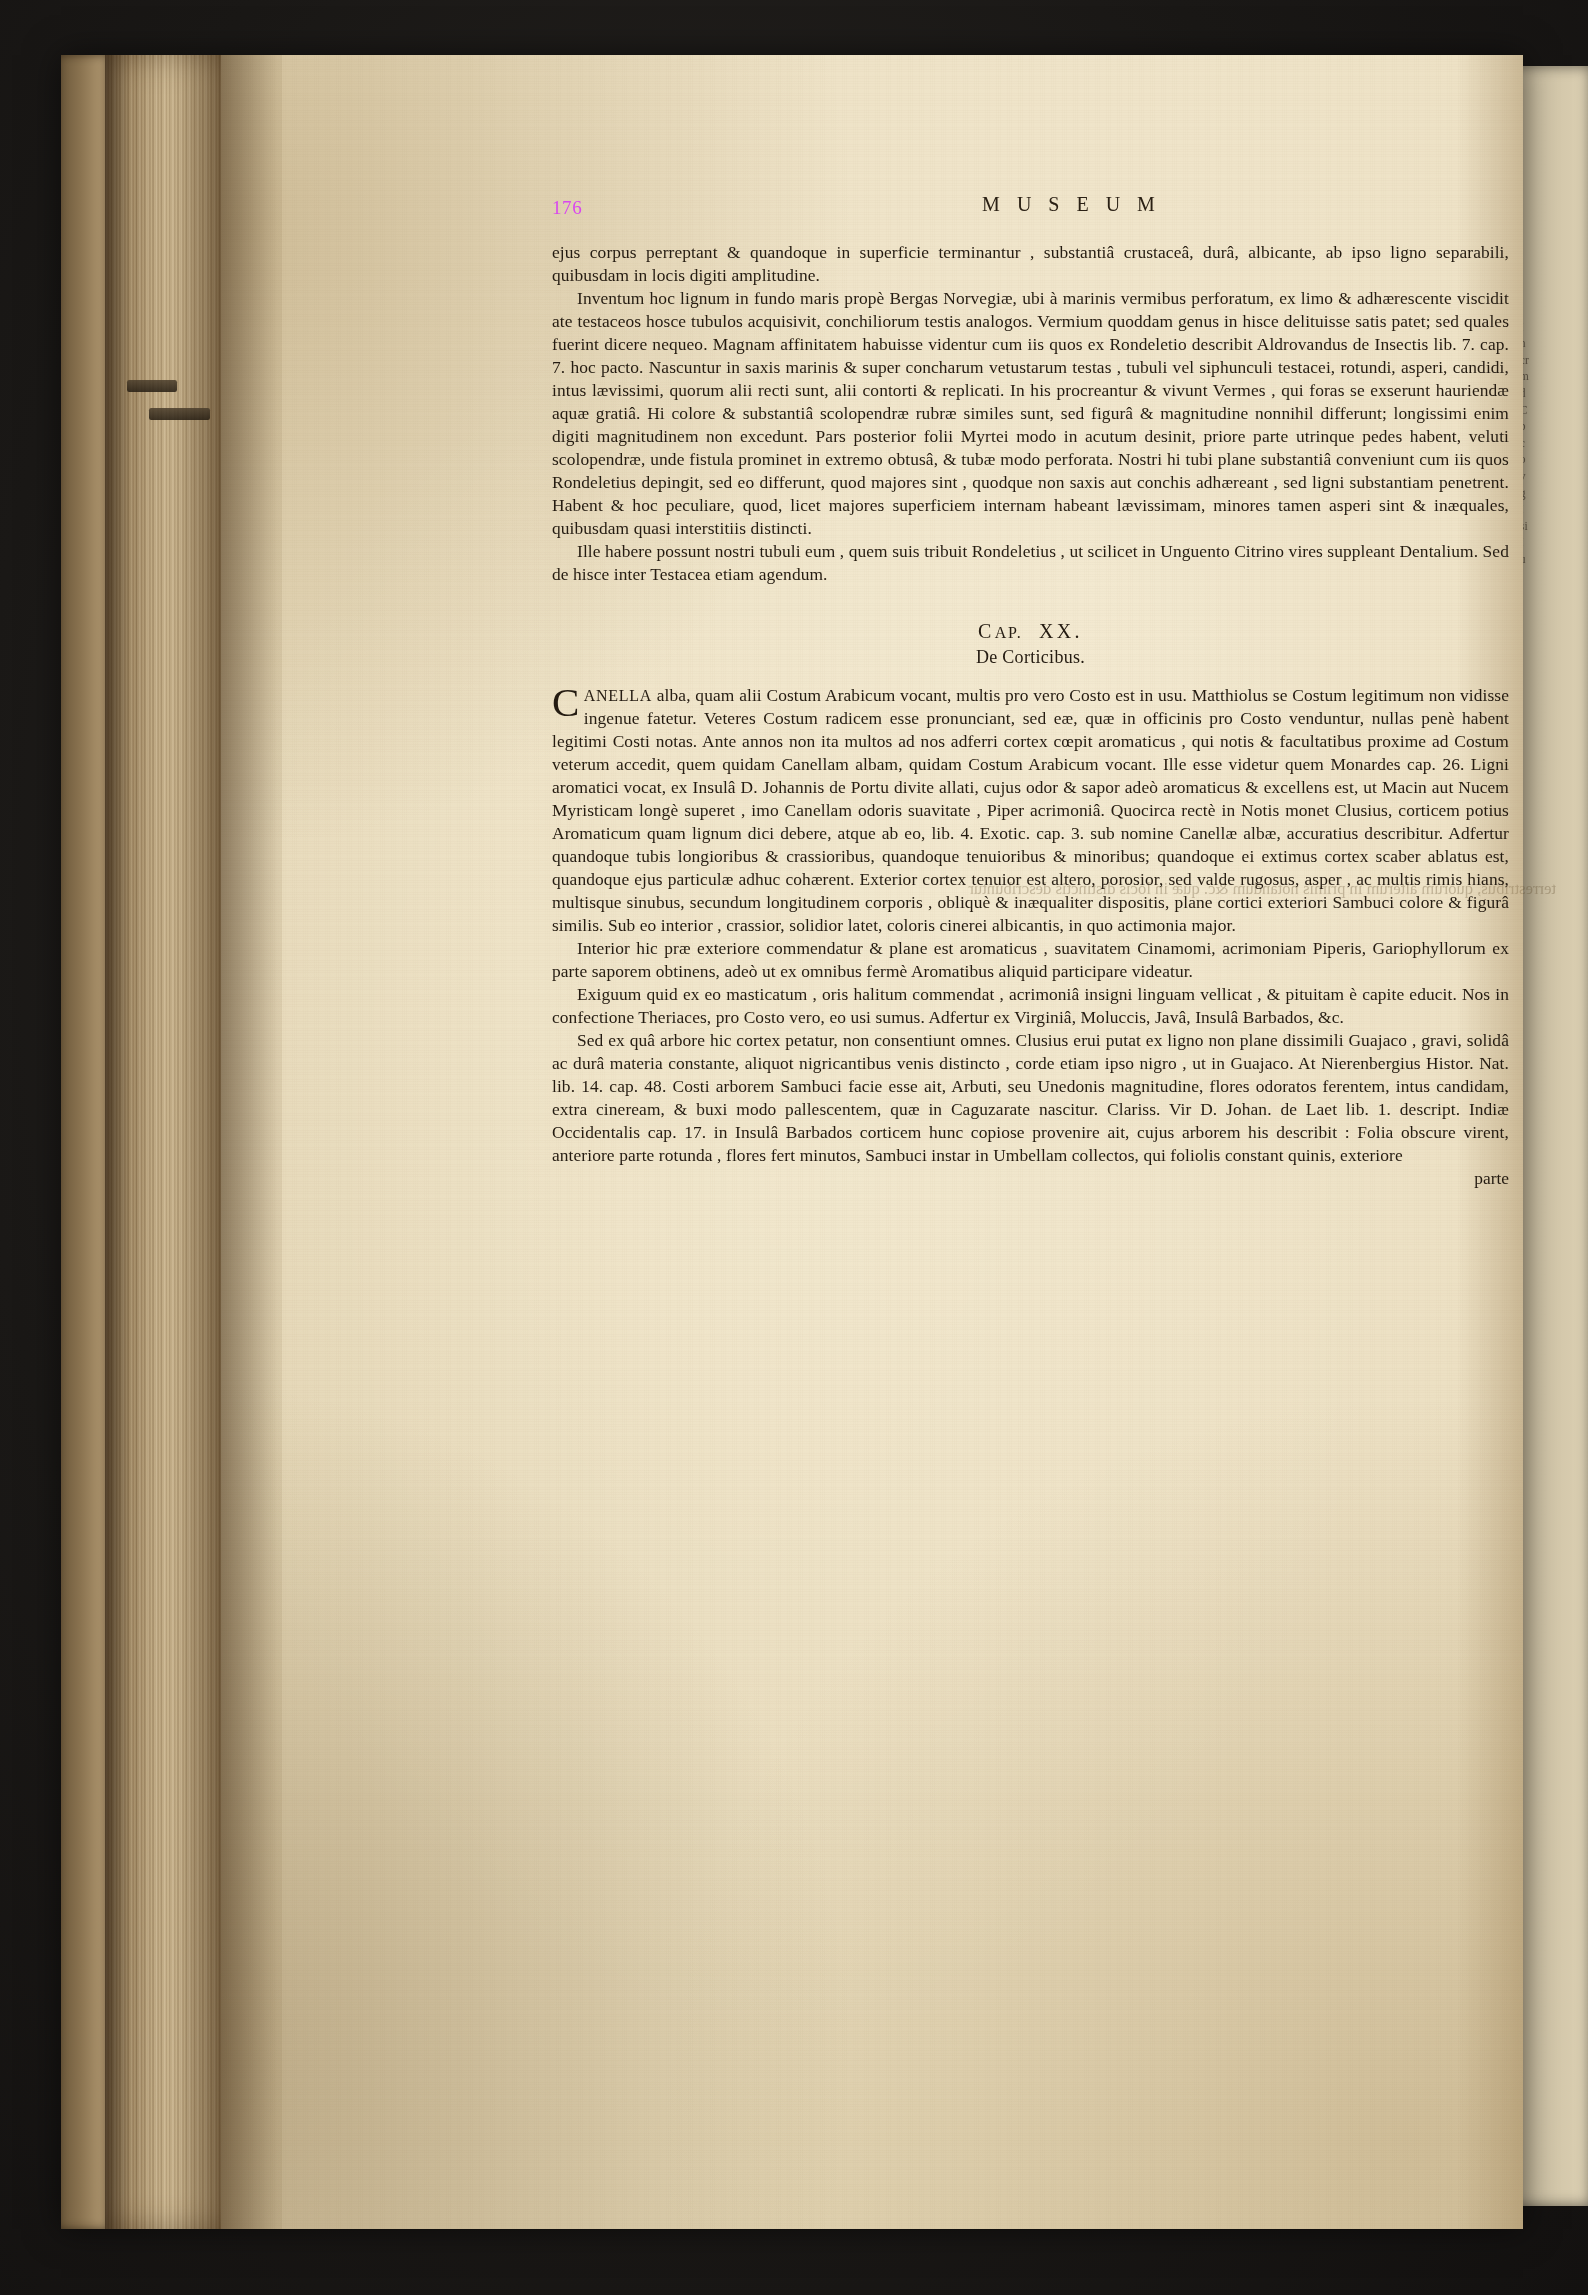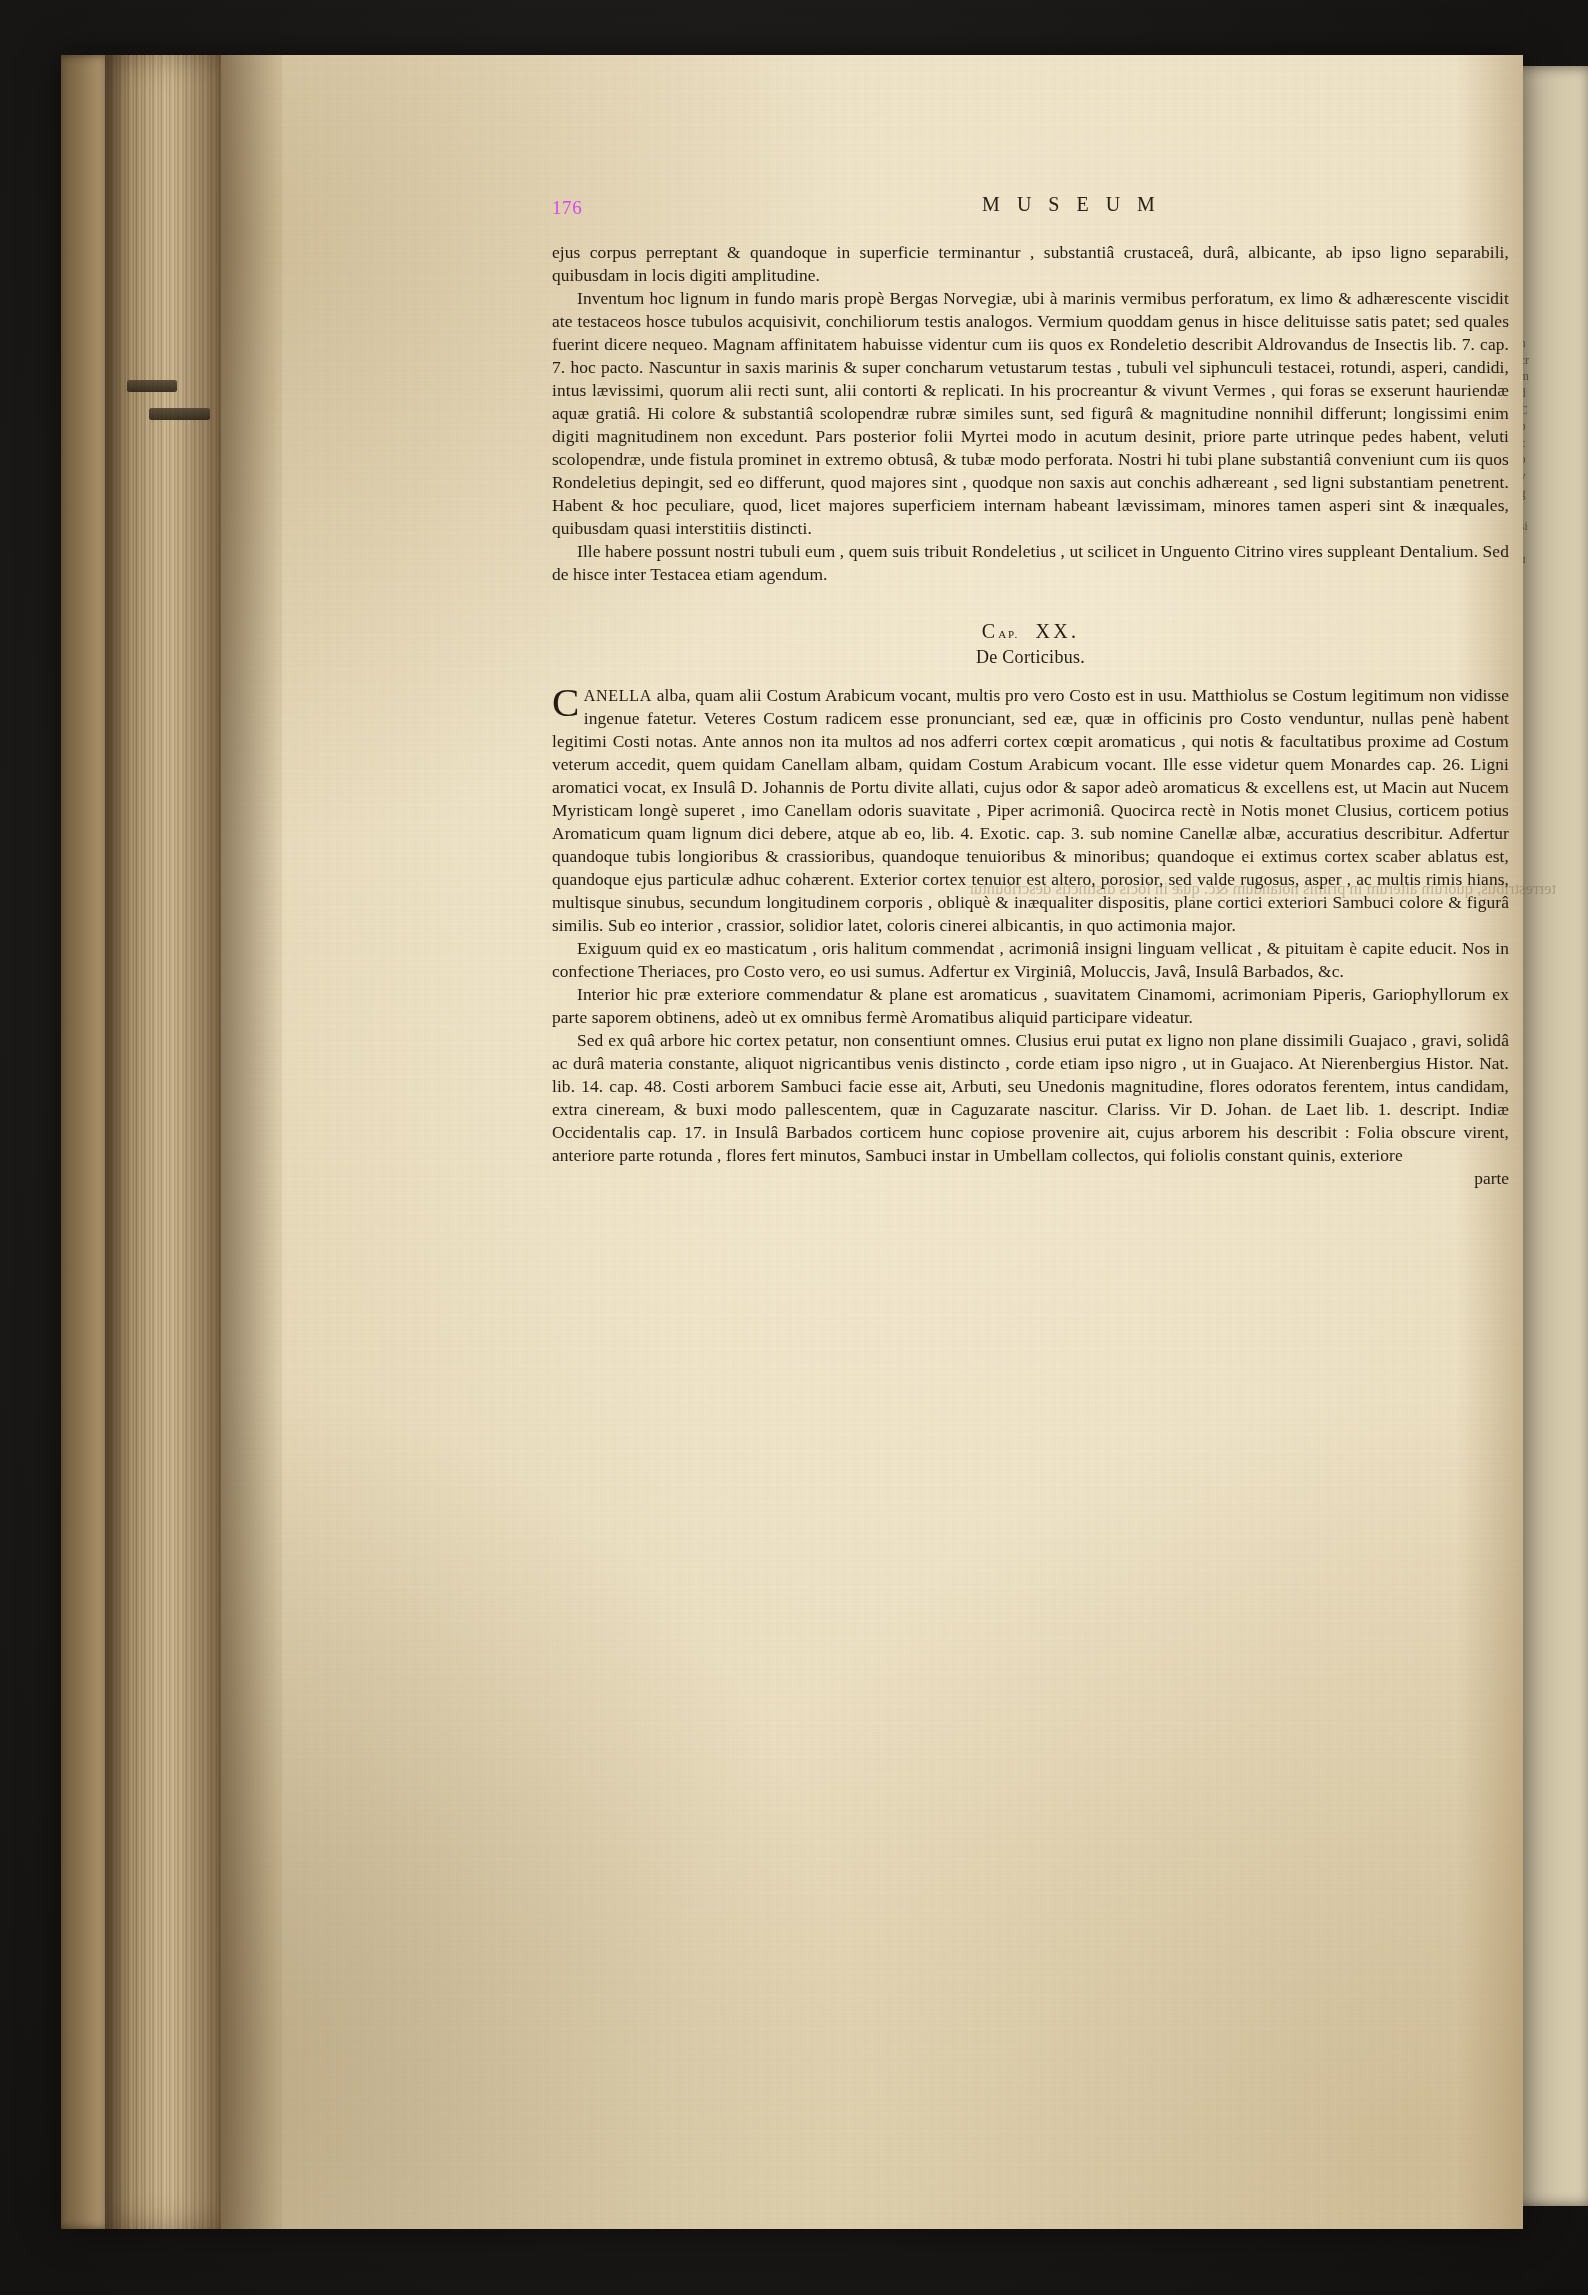--- a/index.html
+++ b/index.html
@@ -177,21 +177,21 @@
   p.body.indent { text-indent: 25px; }
   p.body.hang { text-indent: 0; }
 
   .chapter-head {
     text-align: center;
     margin: 34px 0 3.3px 0;
     font-size: 20px;
     letter-spacing: 3.3px;
     color: #241b11;
   }
-  .chapter-head .small { font-size: 11px; letter-spacing: 1.7px; }
+  .chapter-head .small { font-size: 16px; letter-spacing: 1.7px; }
   .chapter-sub {
     text-align: center;
     font-size: 18px;
     margin-bottom: 16.6px;
     color: #241b11;
     letter-spacing: 0.3px;
   }
 
   
   .dropcap-para {
@@ -295,19 +295,19 @@
 
   <div class="chapter-head">
     <span>C</span><span class="small">AP.</span>&nbsp;&nbsp;<span>XX.</span>
   </div>
   <div class="chapter-sub">De Corticibus.</div>
 
   <p class="body dropcap-para">
     <span class="dropcap">C</span><span class="smallcaps-start">ANELLA</span><span> alba, quam alii Costum Arabicum vocant, multis pro vero Costo est in usu. Matthiolus se Costum legitimum non vidisse ingenue fatetur. Veteres Costum radicem esse pronunciant, sed eæ, quæ in officinis pro Costo venduntur, nullas penè habent legitimi Costi notas. Ante annos non ita multos ad nos adferri cortex cœpit aromaticus , qui notis &amp; facultatibus proxime ad Costum veterum accedit, quem quidam Canellam albam, quidam Costum Arabicum vocant. Ille esse videtur quem Monardes cap. 26. Ligni aromatici vocat, ex Insulâ D. Johannis de Portu divite allati, cujus odor &amp; sapor adeò aromaticus &amp; excellens est, ut Macin aut Nucem Myristicam longè superet , imo Canellam odoris suavitate , Piper acrimoniâ. Quocirca rectè in Notis monet Clusius, corticem potius Aromaticum quam lignum dici debere, atque ab eo, lib. 4. Exotic. cap. 3. sub nomine Canellæ albæ, accuratius describitur. Adfertur quandoque tubis longioribus &amp; crassioribus, quandoque tenuioribus &amp; minoribus; quandoque ei extimus cortex scaber ablatus est, quandoque ejus particulæ adhuc cohærent. Exterior cortex tenuior est altero, porosior, sed valde rugosus, asper , ac multis rimis hians, multisque sinubus, secundum longitudinem corporis , obliquè &amp; inæqualiter dispositis, plane cortici exteriori Sambuci colore &amp; figurâ similis. Sub eo interior , crassior, solidior latet, coloris cinerei albicantis, in quo actimonia major.</span>
   </p>
 
+  <p class="body indent">Interior hic præ exteriore commendatur &amp; plane est aromaticus , suavitatem Cinamomi, acrimoniam Piperis, Gariophyllorum ex parte saporem obtinens, adeò ut ex omnibus fermè Aromatibus aliquid participare videatur.</p>
   <p class="body indent">Exiguum quid ex eo masticatum , oris halitum commendat , acrimoniâ insigni linguam vellicat , &amp; pituitam è capite educit. Nos in confectione Theriaces, pro Costo vero, eo usi sumus. Adfertur ex Virginiâ, Moluccis, Javâ, Insulâ Barbados, &amp;c.</p>
-  <p class="body indent">Interior hic præ exteriore commendatur &amp; plane est aromaticus , suavitatem Cinamomi, acrimoniam Piperis, Gariophyllorum ex parte saporem obtinens, adeò ut ex omnibus fermè Aromatibus aliquid participare videatur.</p>
   <p class="body indent">Sed ex quâ arbore hic cortex petatur, non consentiunt omnes. Clusius erui putat ex ligno non plane dissimili Guajaco , gravi, solidâ ac durâ materia constante, aliquot nigricantibus venis distincto , corde etiam ipso nigro , ut in Guajaco. At Nierenbergius Histor. Nat. lib. 14. cap. 48. Costi arborem Sambuci facie esse ait, Arbuti, seu Unedonis magnitudine, flores odoratos ferentem, intus candidam, extra cineream, &amp; buxi modo pallescentem, quæ in Caguzarate nascitur. Clariss. Vir D. Johan. de Laet lib. 1. descript. Indiæ Occidentalis cap. 17. in Insulâ Barbados corticem hunc copiose provenire ait, cujus arborem his describit : Folia obscure virent, anteriore parte rotunda , flores fert minutos, Sambuci instar in Umbellam collectos, qui foliolis constant quinis, exteriore</p>
 
   <div class="last-word">parte</div>
 </div>
 
 
 </body></html>

